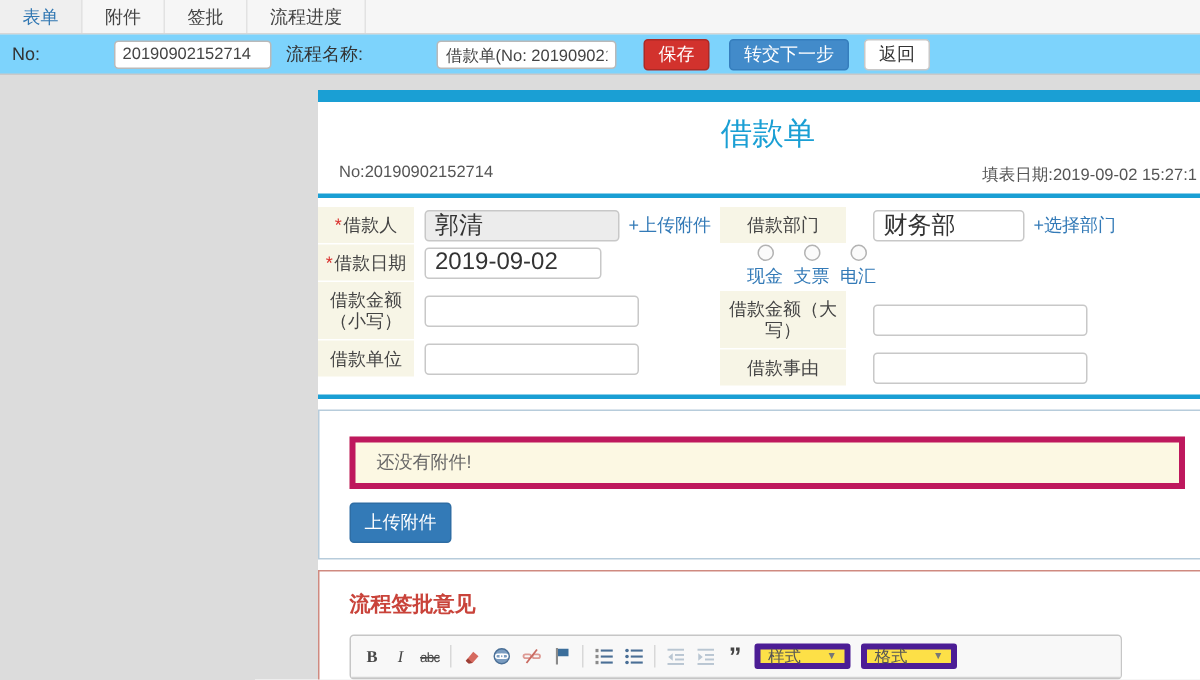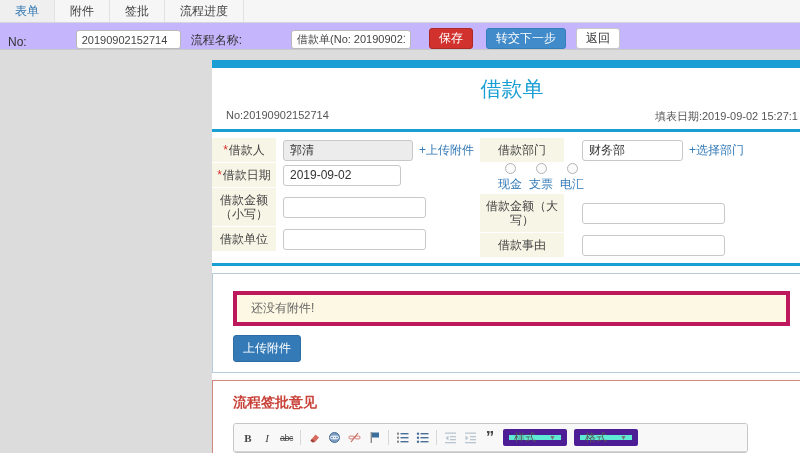--- a/index.html
+++ b/index.html
@@ -5,21 +5,21 @@
   * { box-sizing: border-box; margin: 0; padding: 0; }
   html,body { width:800px; height:453px; overflow:hidden; }
   body { background:#dcdcdc; font-family:"Liberation Sans",sans-serif; font-size:12px; color:#333; }
 
   
   .tabbar { height:23px; background:#f6f6f6; border-bottom:1px solid #d6d6d6; display:flex; align-items:stretch; }
   .tab { padding:0 15px; line-height:22px; font-size:12px; color:#444; border-right:1px solid #e2e2e2; cursor:pointer; }
   .tab.active { color:#3177b2; background:#efefef; }
 
   
-  .toolbar { height:27px; background:#c4b5fd; border-bottom:1px solid #c9c9c9; display:flex; align-items:flex-end; padding:0 8px; }
+  .toolbar { height:27px; background:#7dd3fc; border-bottom:1px solid #c9c9c9; display:flex; align-items:center; padding:0 8px; }
   .toolbar label { font-size:12px; color:#333; margin-right:5px; }
   .tb-input { height:19px; border:1px solid #b9b9b9; border-radius:3px; padding:0 5px; font-size:11px; color:#444; font-family:Liberation Sans, sans-serif;margin-left:44px; }
   .tb-no { width:105px; margin-right:10px; }
   .tb-proc { width:120px; }
   .btn { font-size:12px; border-radius:3px; padding:3px 9px; border:1px solid transparent; cursor:pointer; font-family:inherit; line-height:13px; }
   .btn-save { background:#d2322d; color:#fff; border-color:#ac2925; margin-left:18px; }
   .btn-next { background:#428bca; color:#fff; border-color:#357ebd; margin-left:13px; }
   .btn-back { background:#fff; color:#333; border-color:#c8c8c8; margin-left:10px; }
 
   
@@ -31,21 +31,21 @@
 
   
   .form-grid { display:grid; grid-template-columns:268px 332px; padding:5px 0; border-bottom:3px solid #1a9fd4; }
   .frow { display:flex; align-items:stretch; margin:1px 0; }
   .flabel { background:#f7f5e6; color:#444; font-size:12px; line-height:14px; display:flex; align-items:center; justify-content:center; text-align:center; padding:5px 3px; }
   .col-l .flabel { width:64px; }
   .col-r .flabel { width:84px; }
   .ffield { flex:1; display:flex; align-items:center; gap:6px; }
   .col-l .ffield { padding-left:7px; }
   .col-r .ffield { padding-left:18px; }
-  .fin { height:21px; border:1px solid #c8c8c8; border-radius:3px; padding:0 6px; font-size:12px; font-family:inherit; color:#333; background:#fff; }
+  .fin { height:21px; border:1px solid #c8c8c8; border-radius:3px; padding:0 6px; font-size:16px; font-family:inherit; color:#333; background:#fff; }
   .fin.readonly { background:#ececec; }
   .w130 { width:130px; } .w118 { width:118px; } .w143 { width:143px; } .w127 { width:101px; }
   .link { color:#337ab7; font-size:12px; text-decoration:none; cursor:pointer; white-space:nowrap; }
   .req { color:#d9302c; margin-right:1px; }
   .radio-group { display:flex; align-items:center; gap:7px; }
   .radio { display:inline-flex; align-items:center; gap:2px; color:#337ab7; cursor:pointer;flex-direction:column; }
   .circ { width:11px; height:11px; border-radius:50%; border:1px solid #b3b3b3; background:#fbfbfb; display:inline-block; }
 
   
   .attach-box { margin-top:7px; border:1px solid #b7ccdb; padding:9px 20px 10px; }
@@ -59,21 +59,21 @@
 
   
   .editor { margin-top:11px; width:515px; border:1px solid #c6c6c6; border-radius:3px; background:#fff; }
   .ed-toolbar { display:flex; align-items:center; gap:7px; padding:5px 8px; background:#f8f8f8; border-bottom:1px solid #d4d4d4; border-radius:3px 3px 0 0; }
   .ed-btn { font-size:11px; color:#474747; display:inline-flex; align-items:center; justify-content:center; min-width:12px; height:15px; cursor:pointer; }
   .ed-b { font-weight:bold; font-family:"Liberation Serif",serif; }
   .ed-i { font-style:italic; font-family:"Liberation Serif",serif; }
   .ed-strike { text-decoration:line-through; font-size:9px; letter-spacing:-0.5px; }
   .ed-quote { font-size:17px; font-weight:bold; color:#444; line-height:10px; }
   .ed-sep { width:1px; height:15px; background:#d8d8d8; }
-  .ed-select { display:inline-flex; align-items:center; justify-content:space-between; width:64px; border:6px solid #4c1d95; background:#5eead4; border-radius:2px; padding:1px 5px; font-size:11px; color:#555; height:17px; cursor:pointer; }
+  .ed-select { display:inline-flex; align-items:center; justify-content:space-between; width:64px; border:4px solid #4c1d95; background:#fde047; border-radius:2px; padding:1px 5px; font-size:11px; color:#555; height:17px; cursor:pointer; }
   .caret { font-size:7px; color:#777; }
   svg { display:block; }
 </style>
 </head>
 <body>
 
 <div class="tabbar">
   <div class="tab active">表单</div>
   <div class="tab">附件</div>
   <div class="tab">签批</div>

